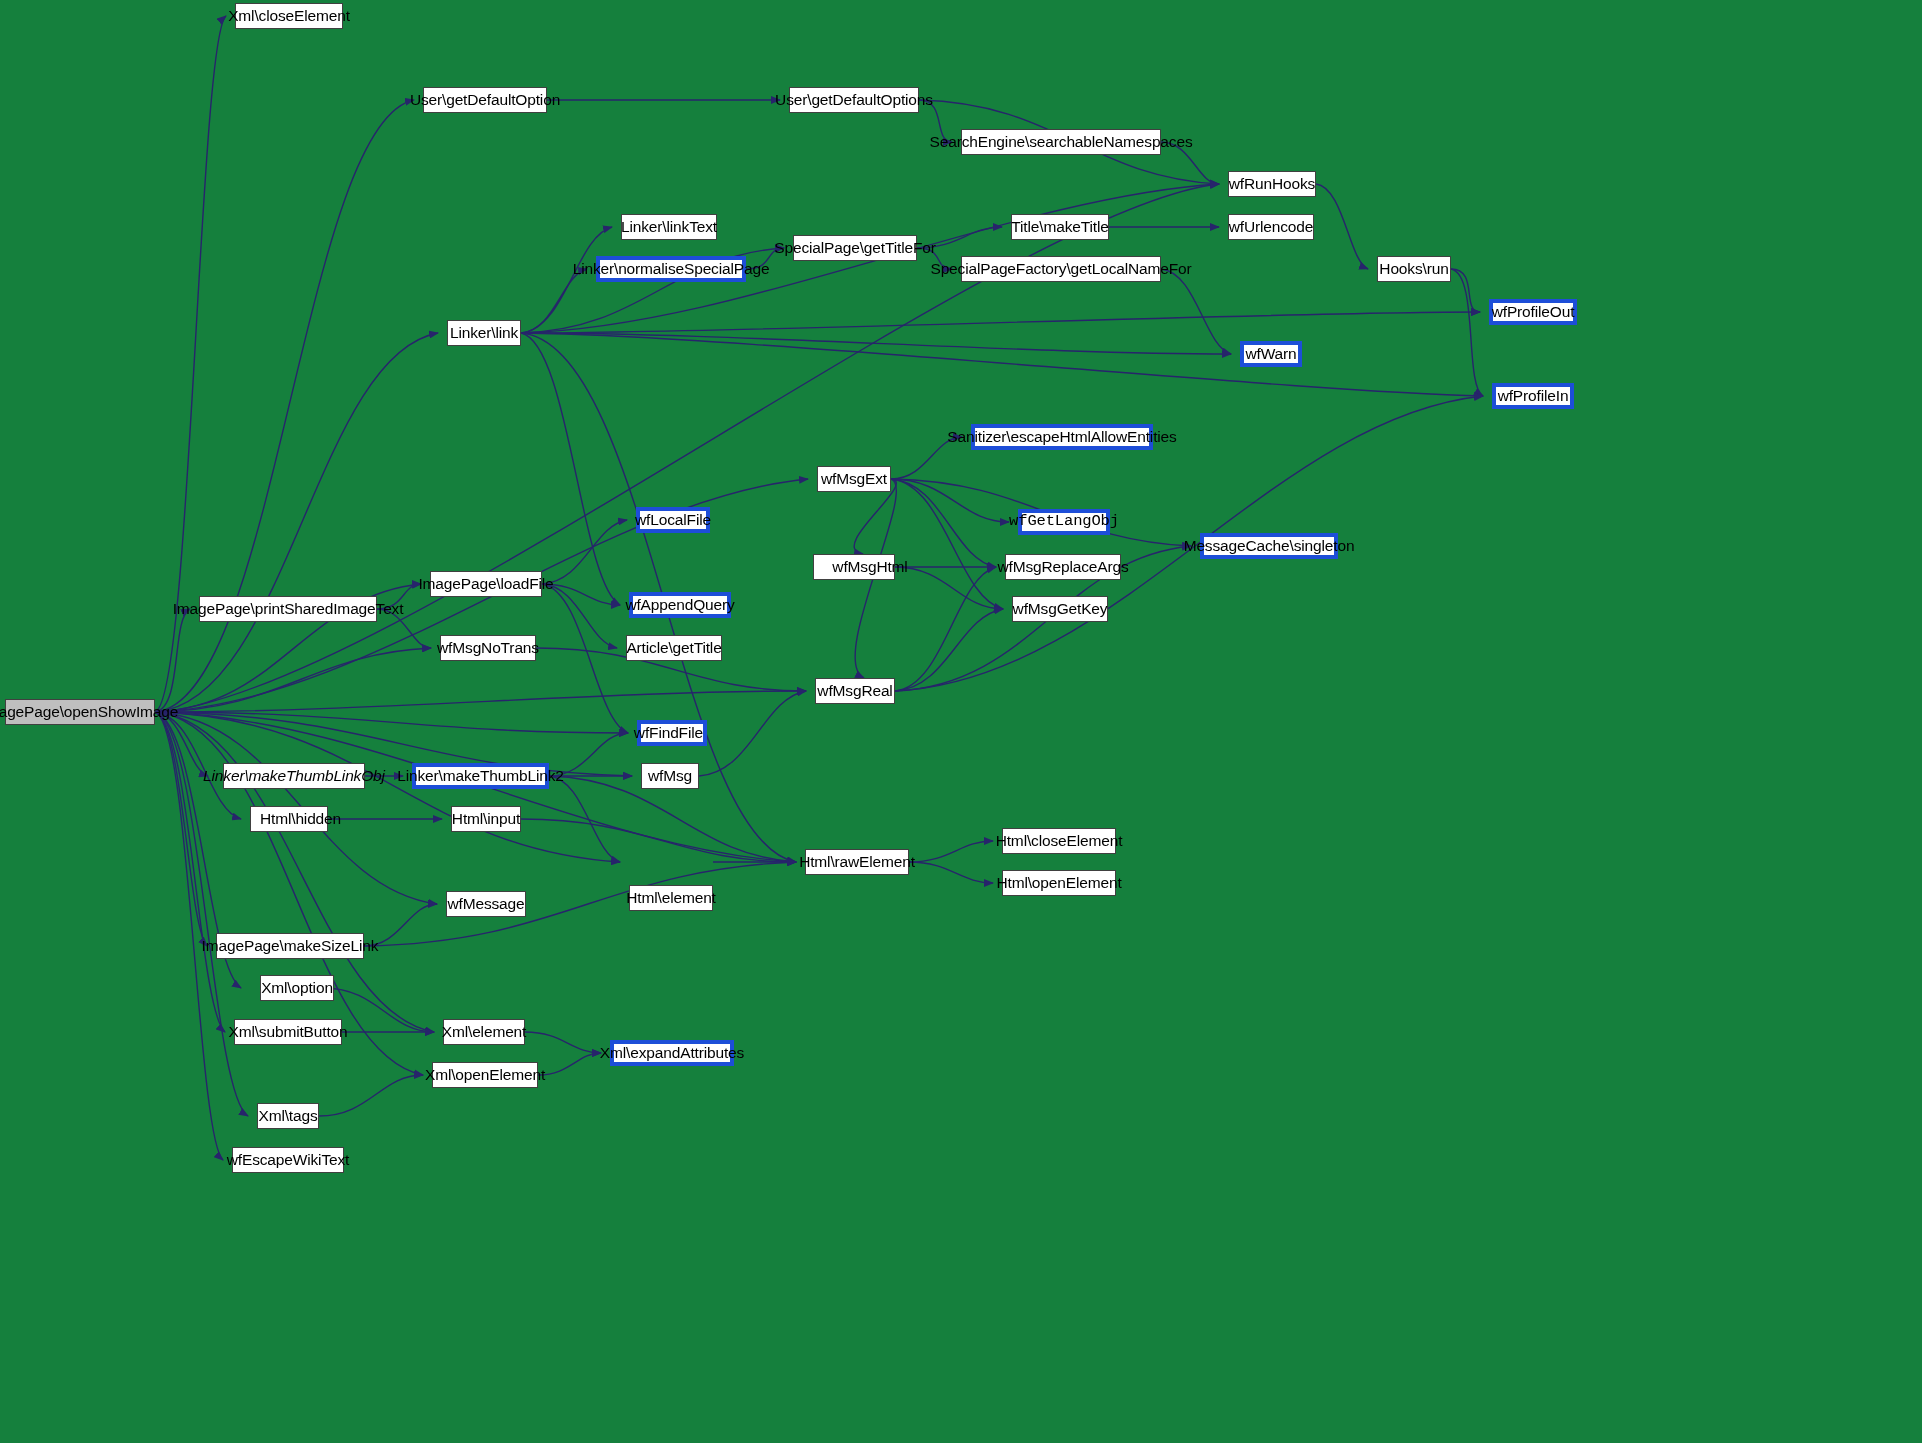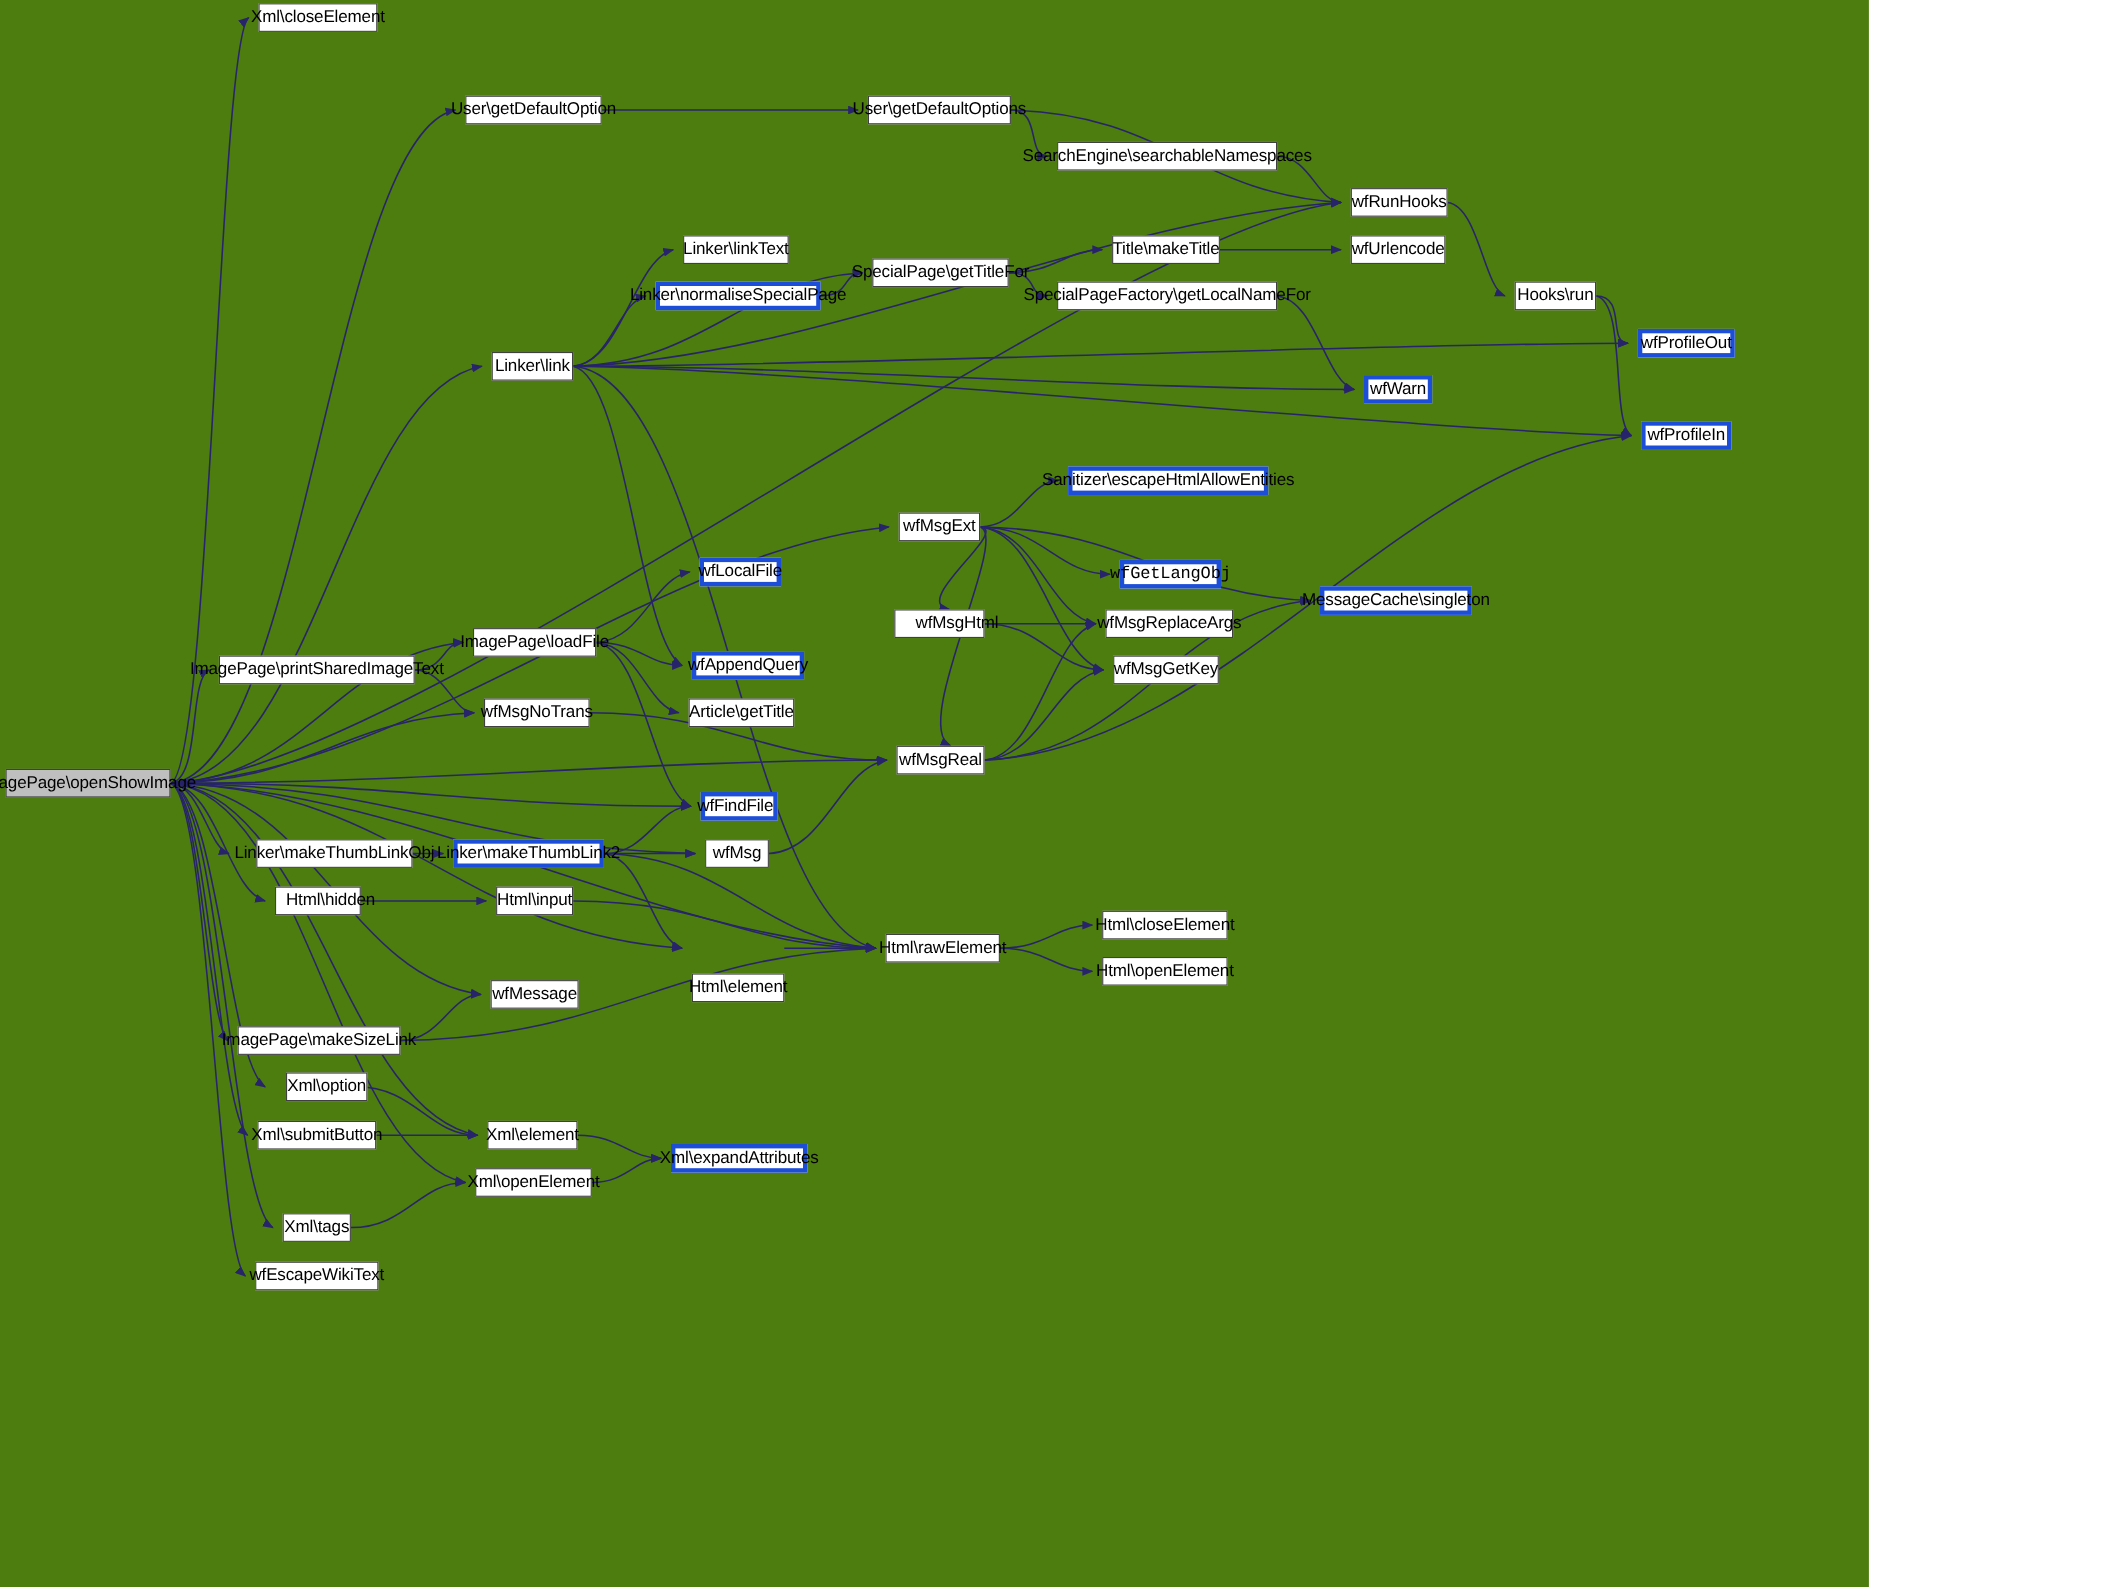--- a/index.html
+++ b/index.html
@@ -2,23 +2,23 @@
 <html><head>
 <meta charset="utf-8">
 <style>
   html, body {
     margin: 0;
     padding: 0;
     background: #ffffff;
   }
   #canvas {
     position: relative;
-    width: 1699px;
+    width: 1922px;
     height: 1443px;
-    background: #4d7c0f;
+    background: #15803d;
     font-family: "Liberation Sans", sans-serif;
     overflow: hidden;
   }
   #edges {
     position: absolute;
     left: 0;
     top: 0;
     width: 1923px;
     height: 1443px;
     pointer-events: none;
@@ -232,21 +232,21 @@
       </div>
       <div class="node" style="left: 815px; top: 678px; width: 80px; height: 26px;">
         <span>wfMsgReal</span>
       </div>
       <div class="node root" style="left: 5px; top: 699px; width: 150px; height: 26px;">
         <span>ImagePage\openShowImage</span>
       </div>
       <div class="node red" style="left: 637px; top: 720px; width: 70px; height: 26px; justify-content: flex-end;">
         <span>wfFindFile</span>
       </div>
-      <div class="node" style="left: 233px; top: 763px; width: 142px; height: 26px;">
+      <div class="node" style="left: 223px; top: 763px; width: 142px; height: 26px; font-style: italic;">
         <span>Linker\makeThumbLinkObj</span>
       </div>
       <div class="node red" style="left: 412px; top: 763px; width: 137px; height: 26px;">
         <span>Linker\makeThumbLink2</span>
       </div>
       <div class="node" style="left: 641px; top: 763px; width: 58px; height: 26px;">
         <span>wfMsg</span>
       </div>
       <div class="node" style="left: 250px; top: 806px; width: 78px; height: 26px; padding-left: 23px;">
         <span>Html\hidden</span>

